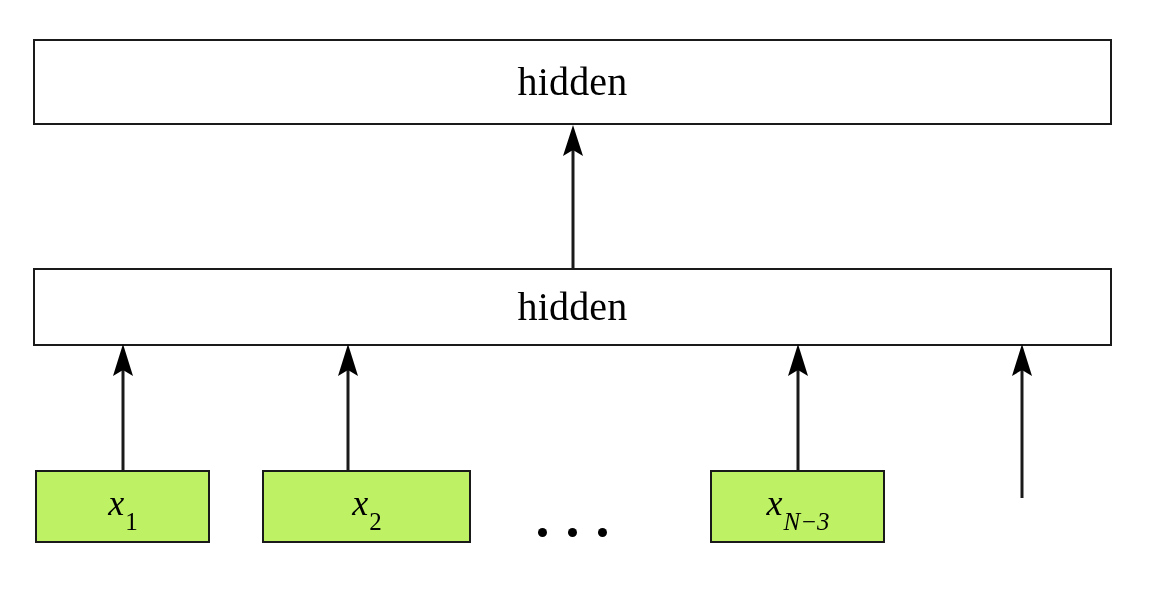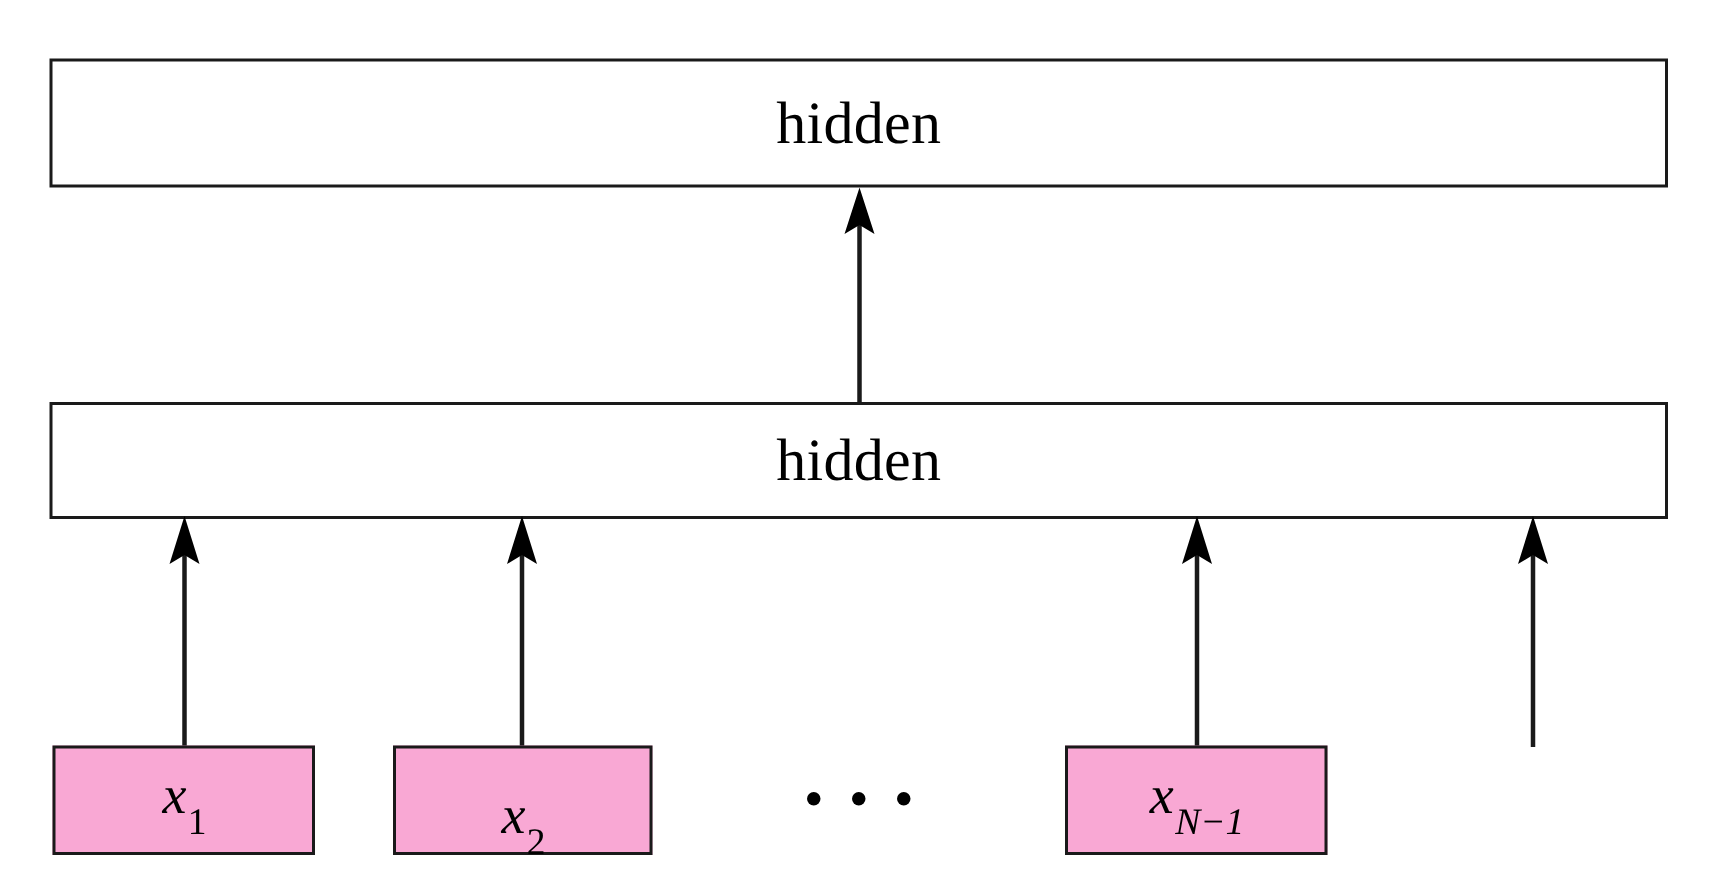--- a/index.html
+++ b/index.html
@@ -44,22 +44,22 @@
     left: 33px;
     top: 268px;
     width: 1079px;
     height: 78px;
     text-align: right;
   }
   .input-box {
     position: absolute;
     box-sizing: border-box;
     border: 2px solid #1a1a1a;
-    background: #f9a8d4;
-    top: 497px;
+    background: #bef264;
+    top: 470px;
     height: 73px;
     display: flex;
     align-items: center;
     justify-content: center;
   }
   .var-label {
     font-family: "Liberation Serif", "DejaVu Serif", serif;
     font-size: 36px;
     font-style: italic;
     line-height: 1;
@@ -71,21 +71,21 @@
     font-style: normal;
     vertical-align: sub;
     position: relative;
     top: 6px;
     left: 1px;
   }
   .var-label .sub.italic-sub {
     font-style: italic;
   }
   #input-x1 { left: 35px;  width: 175px; }
-  #input-x2 { left: 262px; width: 173px; align-items: flex-end; }
+  #input-x2 { left: 262px; width: 209px; }
   #input-xn1 { left: 710px; width: 175px; }
   #input-xn { left: 935px; width: 175px; }
 
   #ellipsis {
     position: absolute;
     left: 512px;
     top: 508px;
     width: 120px;
     height: 48px;
     display: flex;
@@ -158,17 +158,17 @@
     <span class="var-label"><span>x</span><span class="sub">2</span></span>
   </div>
 
   <div id="ellipsis">
     <span class="dot"></span>
     <span class="dot"></span>
     <span class="dot"></span>
   </div>
 
   <div class="input-box" id="input-xn1">
-    <span class="var-label"><span>x</span><span class="sub italic-sub">N−1</span></span>
+    <span class="var-label"><span>x</span><span class="sub italic-sub">N−3</span></span>
   </div>
 
 
 </div>
 
 </body></html>

